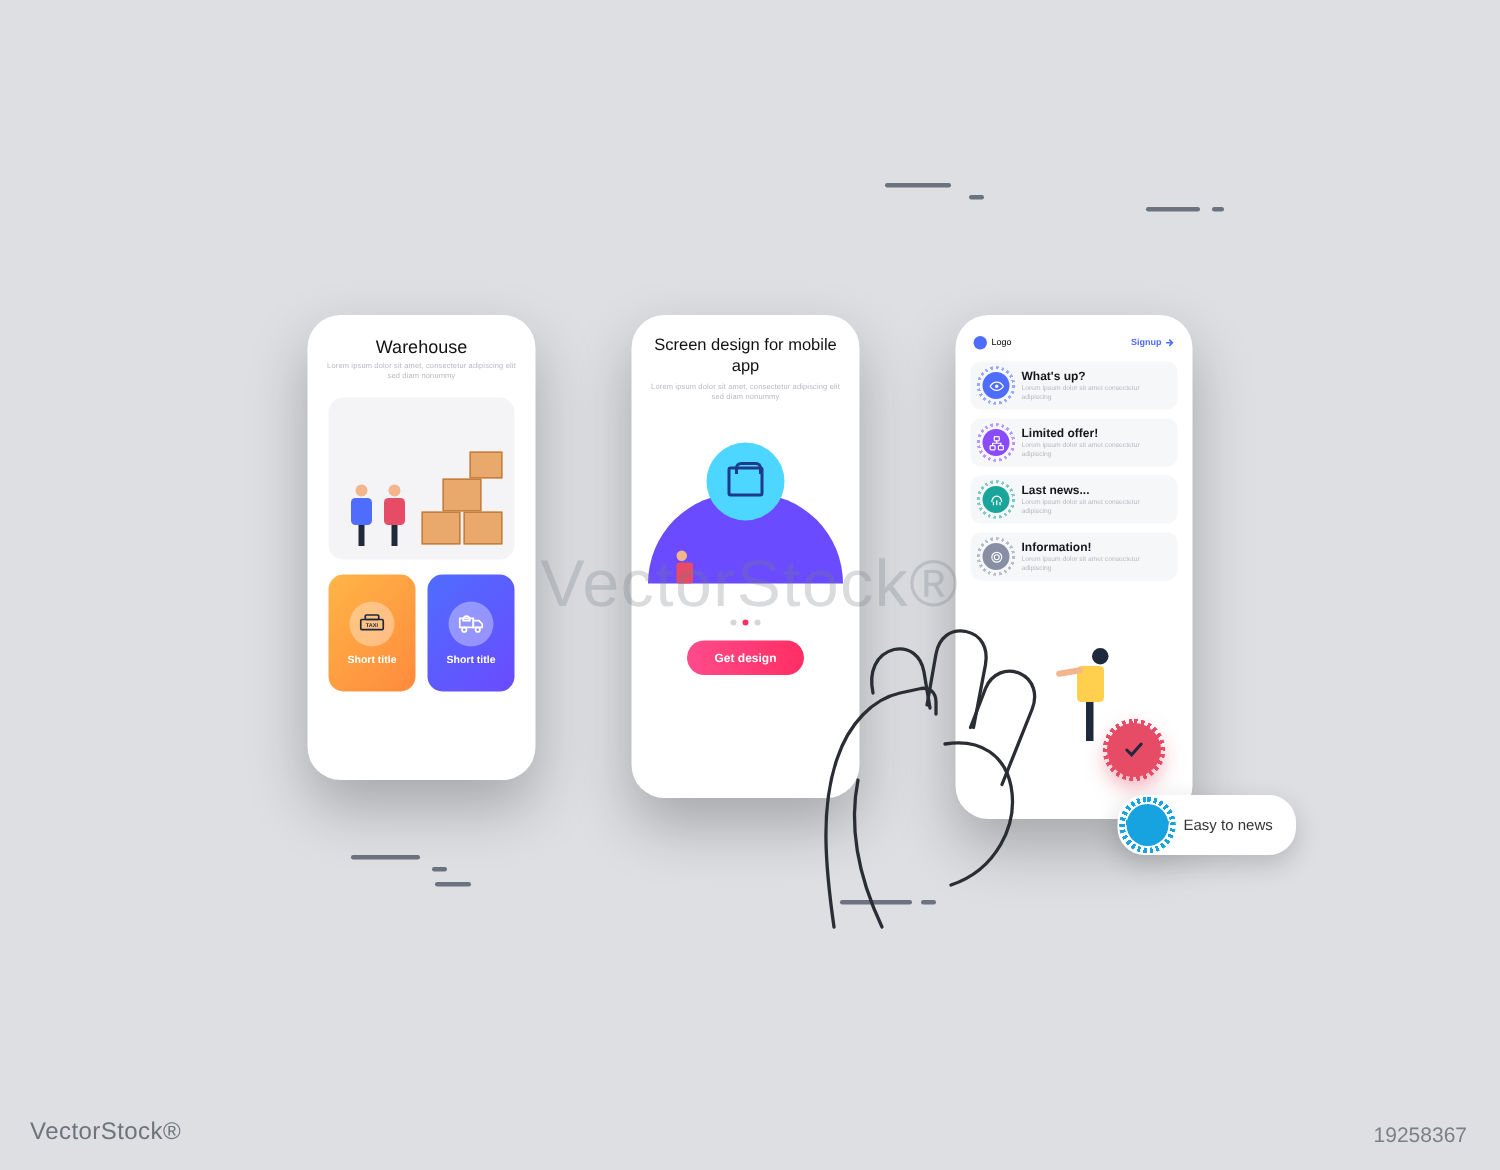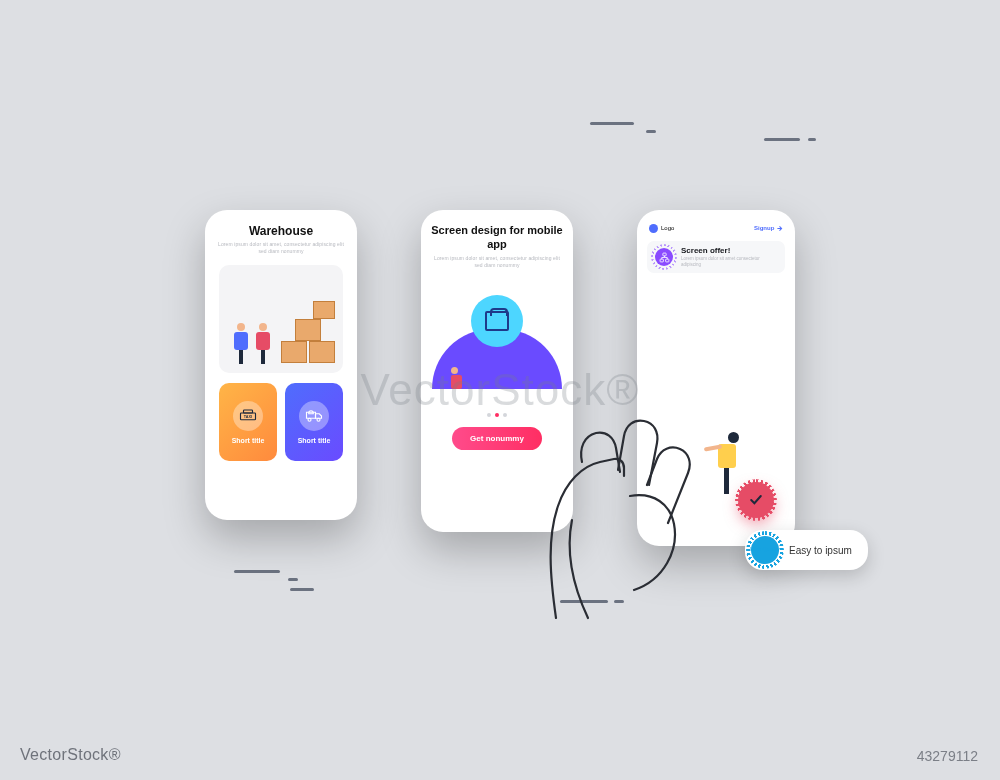--- a/index.html
+++ b/index.html
@@ -28,21 +28,21 @@
     border-radius: 22px;
     box-shadow: 0 18px 40px rgba(0,0,0,.25);
     position: relative;
     padding: 14px 10px 12px;
     display: flex;
     flex-direction: column;
   }
   .phone.tall { height: 322px; }
   .phone.p4 { height: 336px; width:158px; }
 
-  .phone-title { font-size: 12px; font-weight: 700; text-align: center; color:#111; }
+  .phone-title { font-size: 12px; font-weight: 400; text-align: center; color:#111; }
   .phone-title.two { font-size: 11px; line-height:1.25; }
   .phone-sub { font-size: 5px; color:#b7b9bf; text-align:center; margin-top:3px; line-height:1.4; letter-spacing:.1px; }
 
   
   .p1-art {
     margin: 10px 4px 0;
     height: 108px;
     border-radius: 10px;
     background: #f4f4f6;
     position: relative;
@@ -220,44 +220,83 @@
       <div class="mini-person">
           <div class="h"></div>
           <div class="b"></div>
         </div>
     </div>
     <div class="dots">
       <div class="dot"></div>
         <div class="dot active"></div>
         <div class="dot"></div>
     </div>
-    <button class="cta">Get nonummy</button>
+    <button class="cta">Get design</button>
   </div>
 
 
   <div class="phone p4">
     <div class="p4-header">
       <span><span class="logo-dot"></span><span>Logo</span></span>
       <span class="signup"><span>Signup</span> <svg width="7" height="7" viewBox="0 0 10 10">
             <path d="M2 5h5M5 2l3 3-3 3" stroke="#4f6dfd" stroke-width="1.5" fill="none"></path>
           </svg></span>
     </div>
     <div class="p4-list" id="p4list">
+        <div class="p4-item">
+          <div class="p4-icon c-blue">
+            <div class="c"></div>
+            <svg width="11" height="11" viewBox="0 0 20 20">
+              <path d="M2 10s3-5 8-5 8 5 8 5-3 5-8 5-8-5-8-5z" fill="none" stroke="#fff" stroke-width="1.5"></path>
+              <circle cx="10" cy="10" r="2" fill="#fff"></circle>
+            </svg>
+          </div>
+          <div class="p4-txt">
+            <div class="p4-label">What's up?</div>
+            <div class="p4-desc">Lorem ipsum dolor sit amet consectetur adipiscing</div>
+          </div>
+        </div>
         <div class="p4-item">
           <div class="p4-icon c-purple">
             <div class="c"></div>
             <svg width="11" height="11" viewBox="0 0 20 20" fill="none" stroke="#fff" stroke-width="1.5">
               <rect x="7" y="2" width="6" height="5" rx="1"></rect>
               <rect x="2" y="13" width="6" height="5" rx="1"></rect>
               <rect x="12" y="13" width="6" height="5" rx="1"></rect>
               <path d="M10 7v3M10 10H5v3M10 10h5v3"></path>
             </svg>
           </div>
           <div class="p4-txt">
-            <div class="p4-label">Screen offer!</div>
+            <div class="p4-label">Limited offer!</div>
+            <div class="p4-desc">Lorem ipsum dolor sit amet consectetur adipiscing</div>
+          </div>
+        </div>
+        <div class="p4-item">
+          <div class="p4-icon c-teal">
+            <div class="c"></div>
+            <svg width="11" height="11" viewBox="0 0 20 20" fill="none" stroke="#fff" stroke-width="1.5">
+              <path d="M4 12c0-4 3-7 6-7s6 3 6 7"></path>
+              <path d="M6 12v4M10 10v6M14 12v4"></path>
+            </svg>
+          </div>
+          <div class="p4-txt">
+            <div class="p4-label">Last news...</div>
+            <div class="p4-desc">Lorem ipsum dolor sit amet consectetur adipiscing</div>
+          </div>
+        </div>
+        <div class="p4-item">
+          <div class="p4-icon c-gray">
+            <div class="c"></div>
+            <svg width="11" height="11" viewBox="0 0 20 20" fill="none" stroke="#fff" stroke-width="1.4">
+              <circle cx="10" cy="10" r="6"></circle>
+              <circle cx="10" cy="10" r="3"></circle>
+            </svg>
+          </div>
+          <div class="p4-txt">
+            <div class="p4-label">Information!</div>
             <div class="p4-desc">Lorem ipsum dolor sit amet consectetur adipiscing</div>
           </div>
         </div>
       </div>
   </div>
 
 </div>
 
 <div class="walker">
   <div class="arm"></div>
@@ -269,31 +308,31 @@
   <svg width="16" height="16" viewBox="0 0 20 20" style="position:relative;z-index:2">
       <path d="M4 10l4 4 8-9" stroke="#1e293b" stroke-width="2.5" fill="none" stroke-linecap="round"></path>
     </svg>
 </div>
 
 <div class="badge-pill b1">
   <div class="medal">
       <div class="c"></div>
       <span>High Quality</span>
     </div>
-  <span>Easy to ipsum</span>
+  <span>Easy to news</span>
 </div>
 
 <div class="hand">
   <svg viewBox="0 0 230 280" fill="none" stroke="#2a2d34" stroke-width="2.2" stroke-linecap="round" stroke-linejoin="round">
     <path d="M46 278c-6-42-9-80 2-112 8-24 24-40 42-44l14-3c6-1 10 3 10 9v8"></path>
     <path d="M72 122c-3-14 2-26 14-29 10-2 18 4 20 15l4 24"></path>
     <path d="M108 130l6-34c2-11 10-17 20-15 10 2 15 11 13 22l-8 42"></path>
     <path d="M137 145l10-26c4-10 14-14 23-10 9 4 12 14 8 24l-20 50"></path>
     <path d="M120 156c24-4 40 8 44 28 5 26-10 56-40 66"></path>
     <path d="M62 180c-6 30 0 64 16 98"></path>
   </svg>
 </div>
 
 <div class="wm-center">
     <span>VectorStock®</span>
   </div>
 <div class="wm-bl">VectorStock®</div>
-<div class="wm-br">43279112</div>
+<div class="wm-br">19258367</div>
 
 </body></html>

